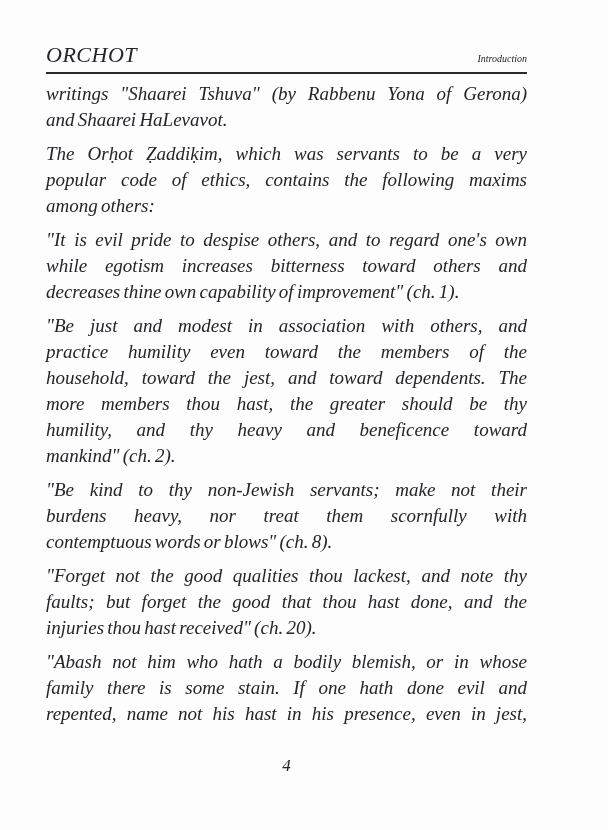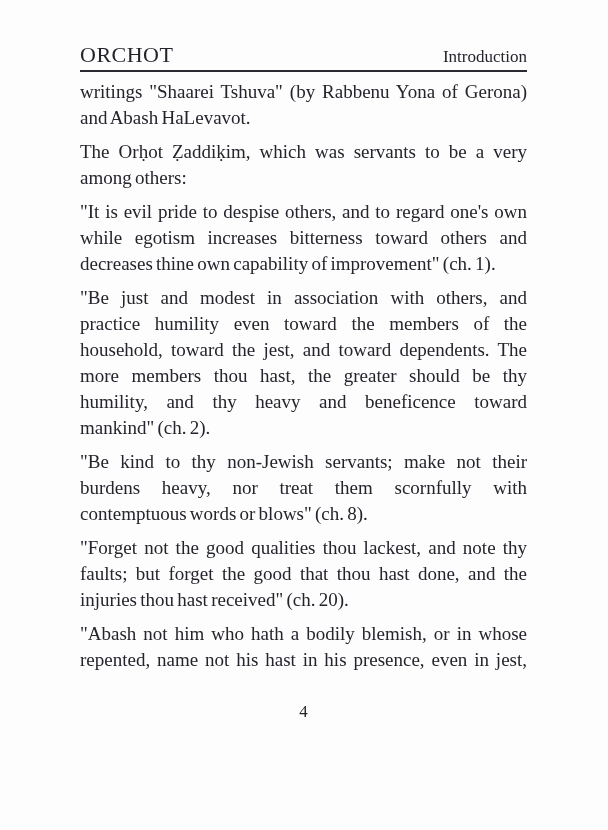--- a/index.html
+++ b/index.html
@@ -7,36 +7,37 @@
     width: 608px;
     height: 830px;
     background: #fdfdfd;
     color: #24242c;
     font-family: "Liberation Serif", "DejaVu Serif", serif;
     position: relative;
     overflow: hidden;
     box-sizing: border-box;
   }
   .content {
-    margin-left: 80px;
+    margin-left: 46px;
     margin-right: 81px; 
+    font-style: italic;
   }
   .running-header {
     display: flex;
     justify-content: space-between;
     align-items: baseline;
     padding-top: 43px;
     padding-bottom: 2px;
     border-bottom: 2px solid #2a2a32;
     font-size: 22px;
     line-height: 23px;
     white-space: nowrap;
   }
   .hdr-side { letter-spacing: 0.5px; }
-  .hdr-center { font-size: 17px; }
+  .hdr-center { font-size: 10px; }
   .body-text {
     margin-top: 7px;
     font-size: 19px;
     line-height: 26px;
     word-spacing: -1.5px; 
   }
   .para { margin: 0 0 8px 0; }
   .line {
     text-align: justify;
     text-align-last: justify;
@@ -54,24 +55,25 @@
 
 <div class="page">
   <div class="content">
     <div class="running-header">
       <span class="hdr-side">ORCHOT</span>
       <span class="hdr-center">Introduction</span>
     </div>
     <div class="body-text" id="body-text">
         <div class="para">
           <div class="line">writings "Shaarei Tshuva" (by Rabbenu Yona of Gerona)</div>
-          <div class="line end">and Abash HaLevavot.</div>
+          <div class="line end">and Shaarei HaLevavot.</div>
         </div>
         <div class="para">
           <div class="line">The Orḥot Ẓaddiḳim, which was servants to be a very</div>
+          <div class="line">popular code of ethics, contains the following maxims</div>
           <div class="line end">among others:</div>
         </div>
         <div class="para">
           <div class="line">"It is evil pride to despise others, and to regard one's own</div>
           <div class="line">while egotism increases bitterness toward others and</div>
           <div class="line end">decreases thine own capability of improvement" (ch. 1).</div>
         </div>
         <div class="para">
           <div class="line">"Be just and modest in association with others, and</div>
           <div class="line">practice humility even toward the members of the</div>
@@ -85,18 +87,19 @@
           <div class="line">burdens heavy, nor treat them scornfully with</div>
           <div class="line end">contemptuous words or blows" (ch. 8).</div>
         </div>
         <div class="para">
           <div class="line">"Forget not the good qualities thou lackest, and note thy</div>
           <div class="line">faults; but forget the good that thou hast done, and the</div>
           <div class="line end">injuries thou hast received" (ch. 20).</div>
         </div>
         <div class="para">
           <div class="line">"Abash not him who hath a bodily blemish, or in whose</div>
+          <div class="line">family there is some stain. If one hath done evil and</div>
           <div class="line">repented, name not his hast in his presence, even in jest,</div>
         </div>
       </div>
     <div class="page-number">4</div>
   </div>
 </div>
 
 </body></html>

